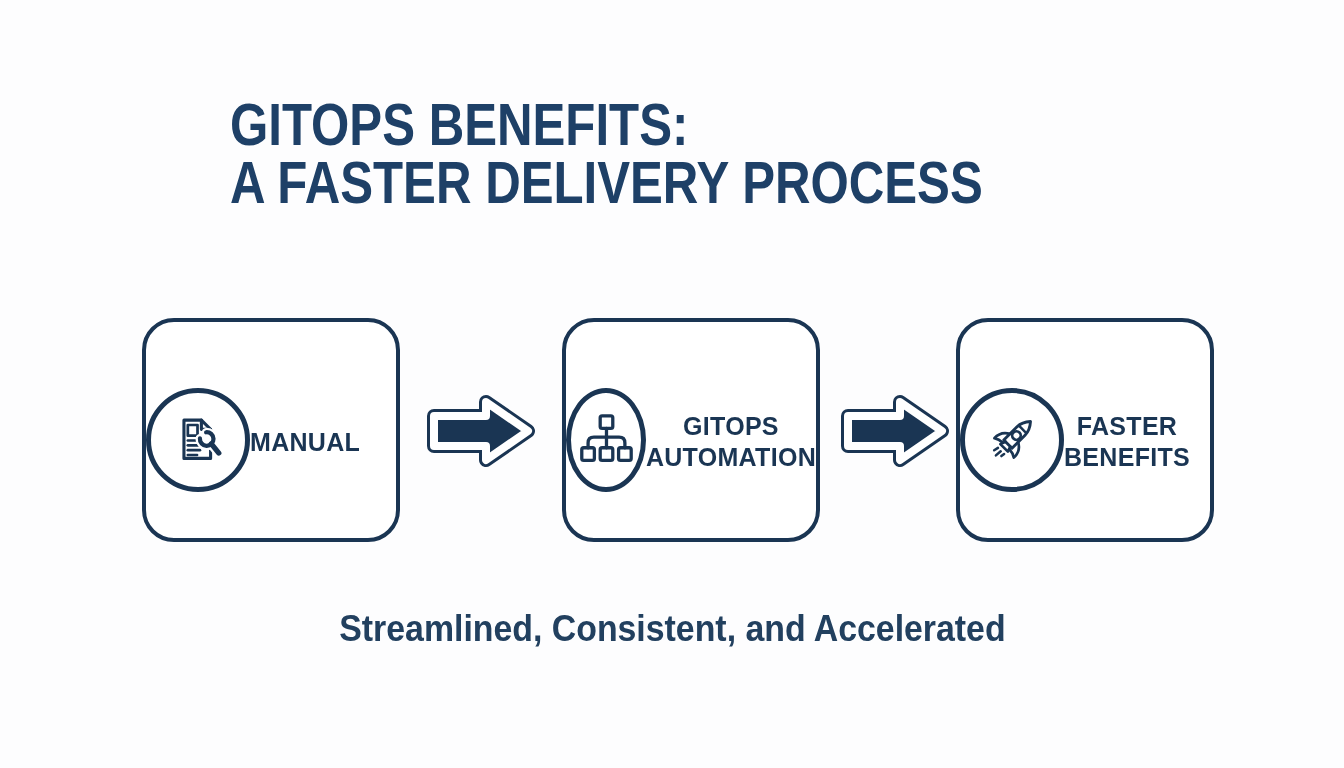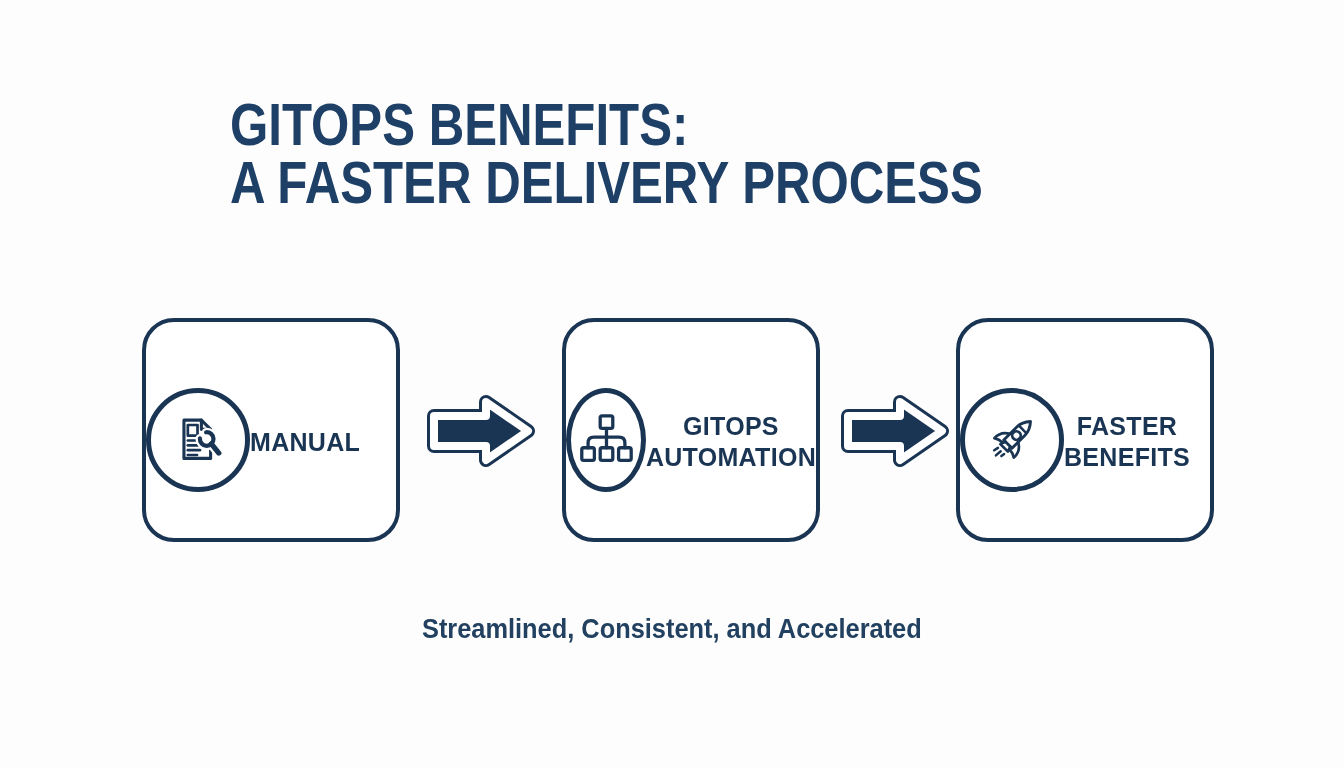--- a/index.html
+++ b/index.html
@@ -75,21 +75,21 @@
   }
   .arrow.a1{left:426px;}
   .arrow.a2{left:840px;}
   .arrow svg{width:110px;height:80px;display:block;color:var(--navy);}
 
   
   .tagline{
     position:absolute;left:0;top:610px;width:1344px;
     text-align:center;
     font-weight:700;
-    font-size:27px;
+    font-size:36px;
     line-height:38px;
     color:var(--tagline);
     white-space:nowrap;
   }
   .tagline span{display:inline-block;transform:scaleX(0.94);transform-origin:center;}
 </style>
 </head>
 <body>
 
 <div class="stage">

